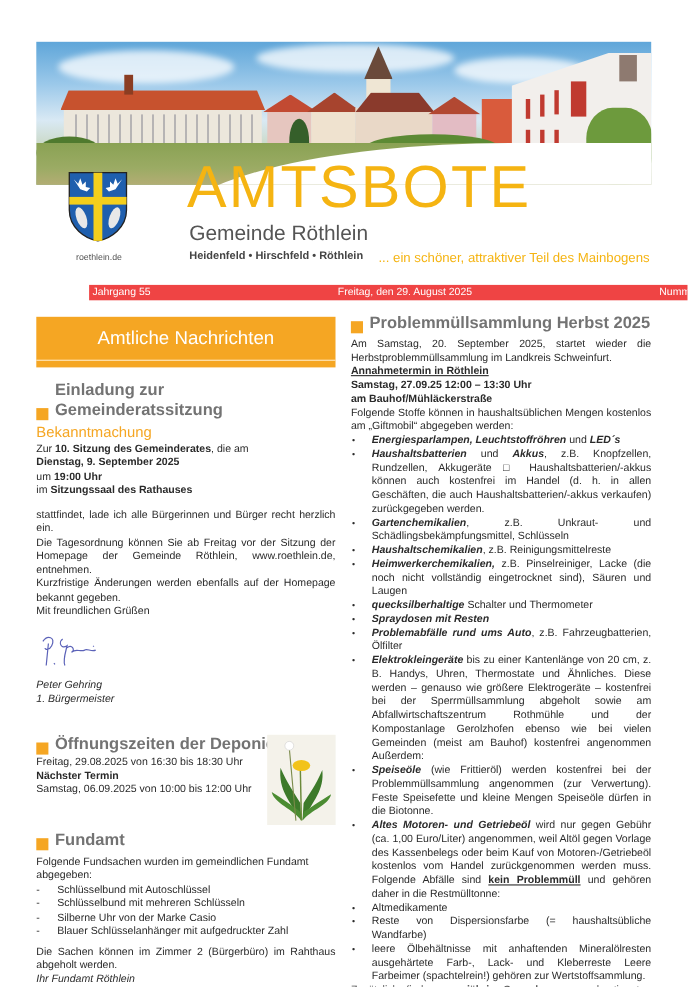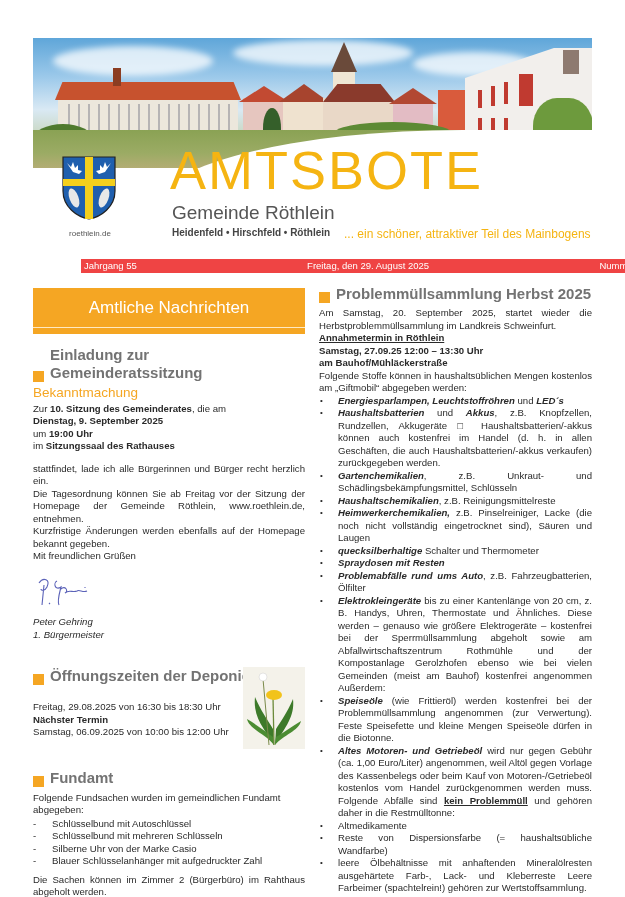--- a/index.html
+++ b/index.html
@@ -174,21 +174,21 @@
       <path d="M32 78 C40 68 56 64 58 54 C48 60 40 66 33 70 Z" fill="#4b8c32"></path>
       <path d="M31 78 L30 30" stroke="#6b8a3a" stroke-width="1.3"></path>
       <path d="M26 78 L20 12" stroke="#7a8a4a" stroke-width="1"></path>
       <ellipse cx="31" cy="28" rx="8" ry="5" fill="#f2c31b"></ellipse>
       <circle cx="20" cy="10" r="4" fill="#ffffff" stroke="#ccc" stroke-width="0.5"></circle>
     </svg>
     <h2 class="sec">
       <span class="sq"></span>
       <span>Öffnungszeiten der Deponie</span>
     </h2>
-    <div style="margin-top:16px;">Freitag, 29.08.2025 von 16:30 bis 18:30 Uhr</div>
+    <div style="margin-top:1px;">Freitag, 29.08.2025 von 16:30 bis 18:30 Uhr</div>
     <div><b>Nächster Termin</b></div>
     <div>Samstag, 06.09.2025 von 10:00 bis 12:00 Uhr</div>
   </div>
 
   <div style="margin-top:30px;">
     <h2 class="sec">
       <span class="sq"></span>
       <span>Fundamt</span>
     </h2>
     <div style="margin-top:5px;">Folgende Fundsachen wurden im gemeindlichen Fundamt abgegeben:</div>

